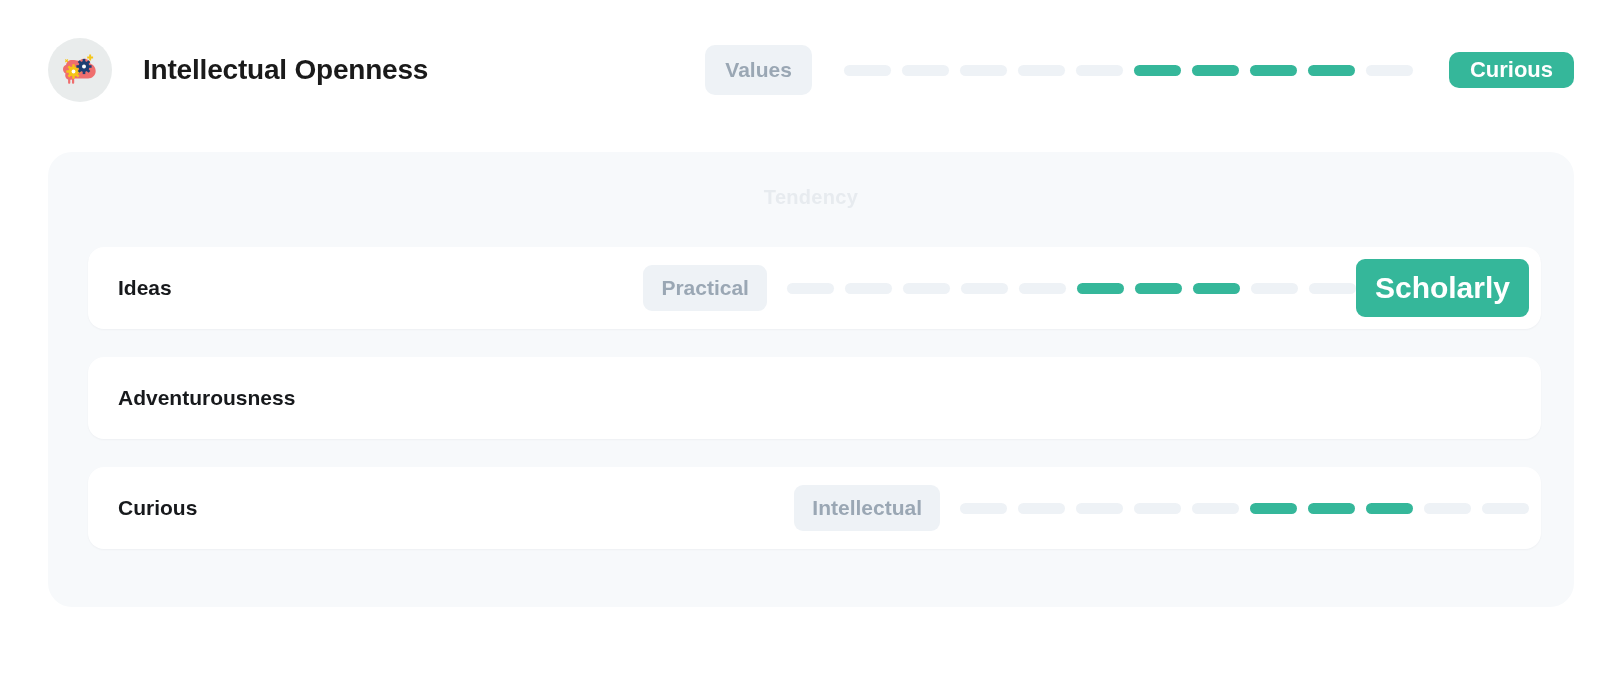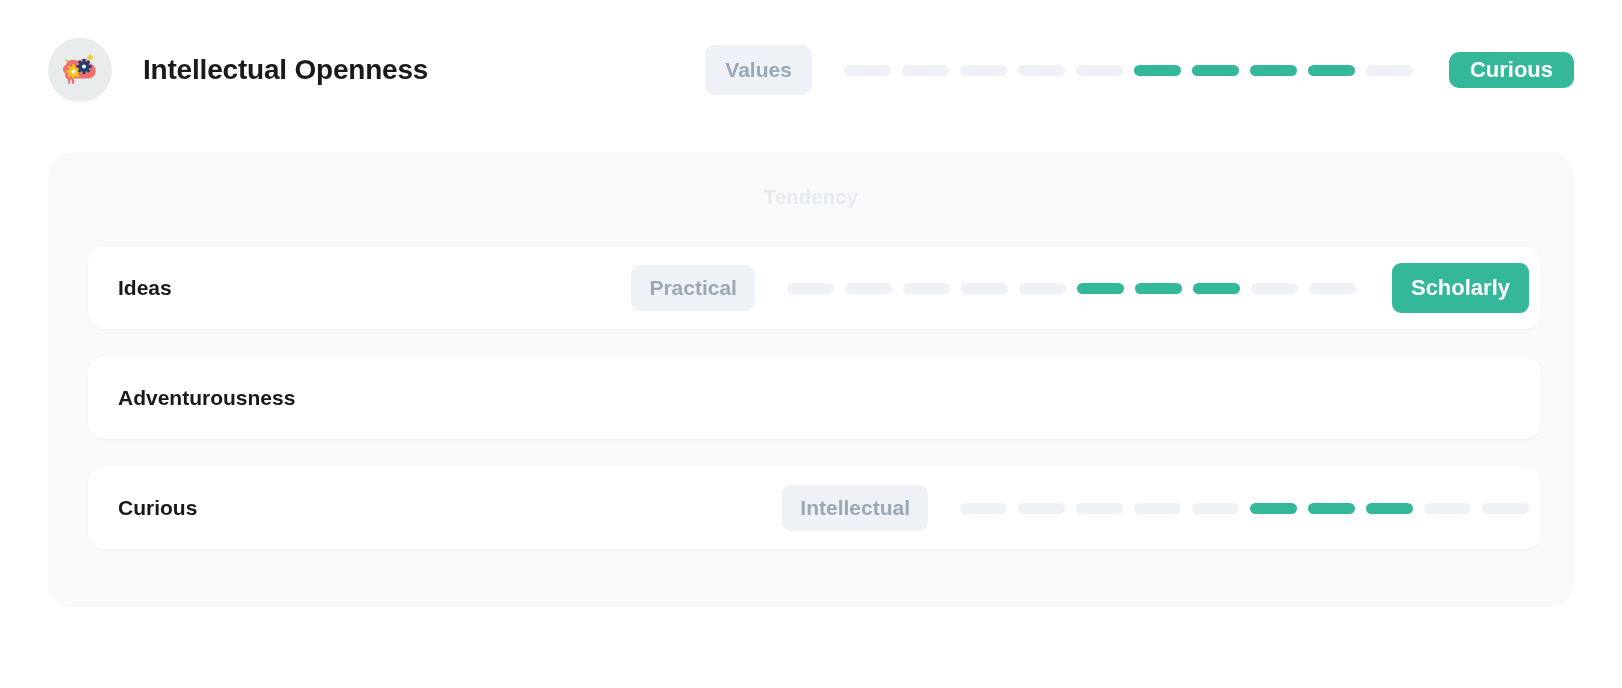--- a/index.html
+++ b/index.html
@@ -158,28 +158,27 @@
     display: flex;
     align-items: center;
     margin-left: auto;
     flex: 0 0 auto;
   }
 
   .row-track .pill-left {
     font-size: 21px;
     padding: 11px 18px;
     border-radius: 9px;
-    margin-right: 32px;
+    margin-right: 20px;
     text-align: center;
   }
   .row-track .segments { gap: 11px; }
   .row-track .seg { width: 47px; }
   .row-track .badge {
-    margin-left: 36px;
-    font-size: 22px;
+    font-size: 30px;
     padding: 12px 19px;
     border-radius: 9px;
   }
 </style>
 </head>
 <body>
 
 <div class="page">
 
   <div class="header">

